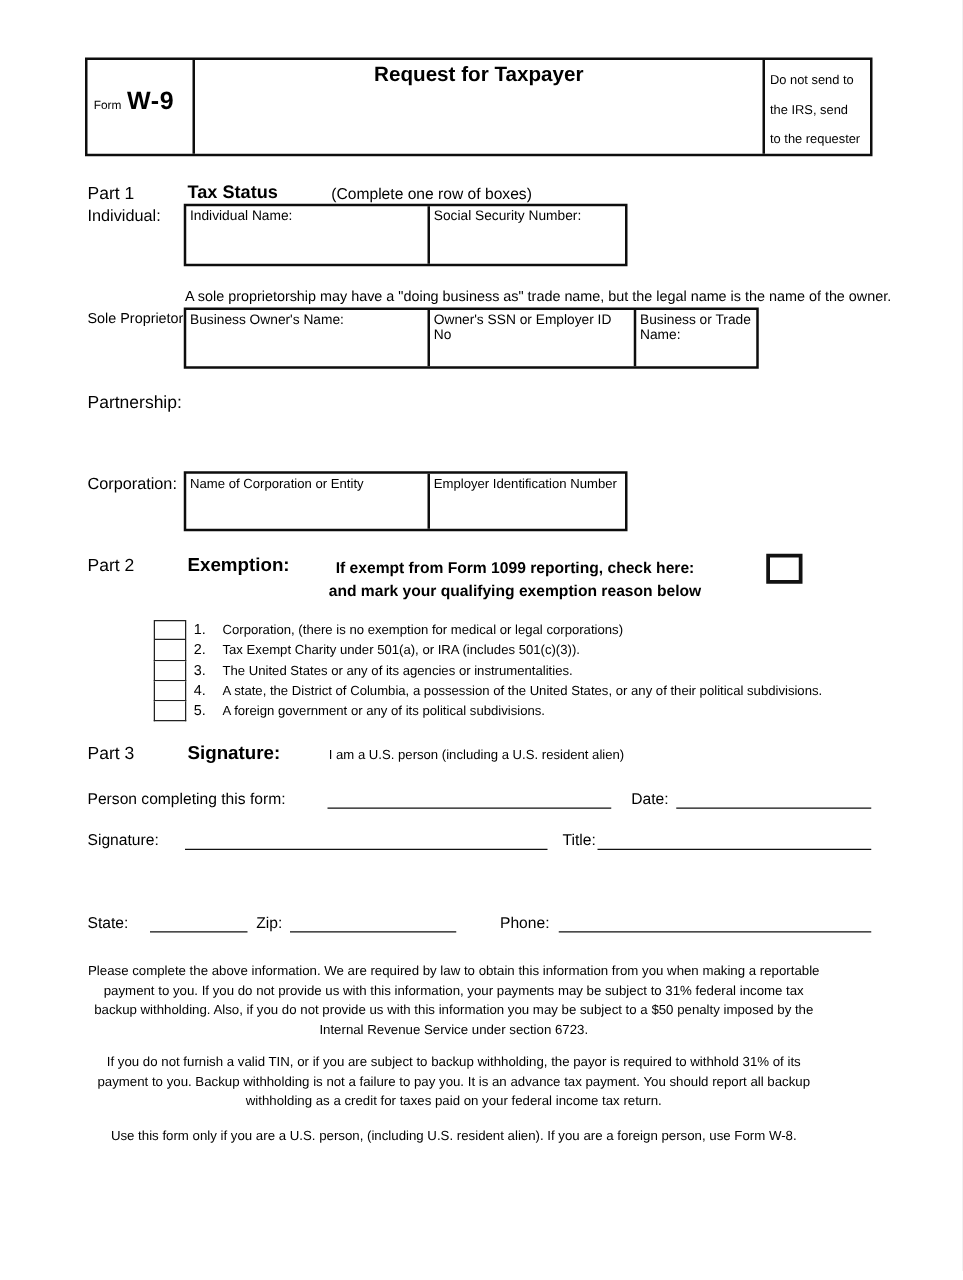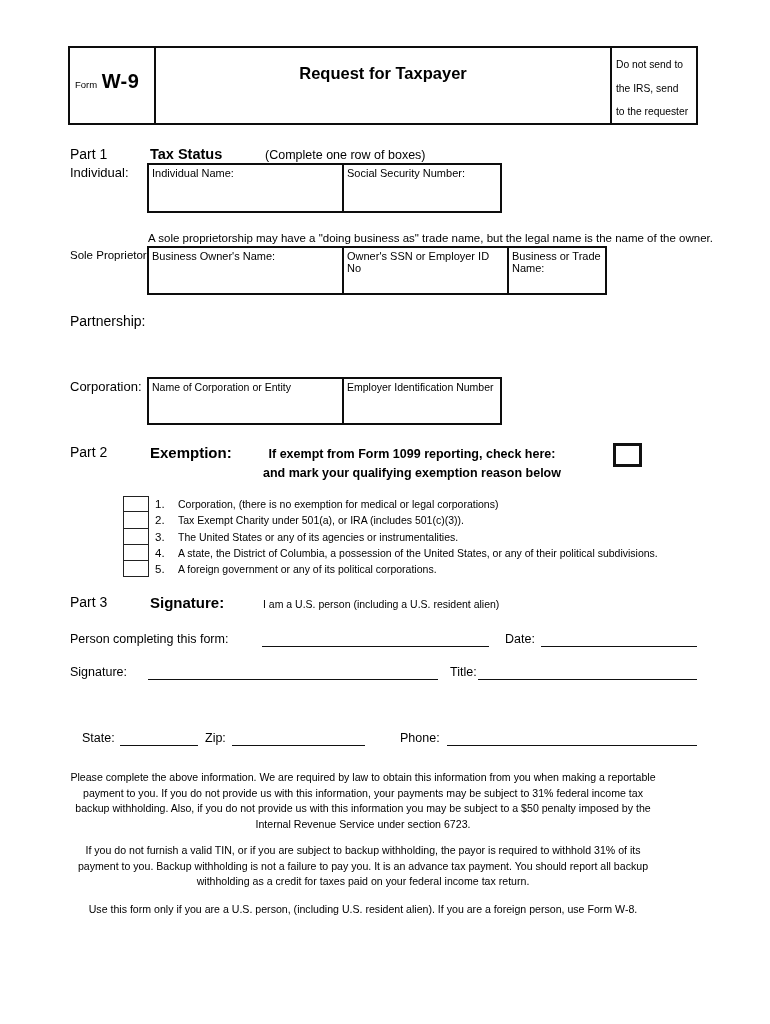--- a/index.html
+++ b/index.html
@@ -27,21 +27,20 @@
     flex: 0 0 84px;
     padding: 22px 0 0 5px;
     white-space: nowrap;
   }
   .form-word { font-size: 9.5px; }
   .form-number { font-size: 20px; font-weight: bold; letter-spacing: 0.5px; }
   .hcell-title {
     flex: 1 1 auto;
     border-left: 2px solid #0d0d0d;
     text-align: center;
-    padding-top: 13px;
     font-size: 16.5px;
     font-weight: bold;
     line-height: 24px;
   }
   .hcell-note {
     flex: 0 0 86px;
     border-left: 2px solid #0d0d0d;
     padding: 5px 0 0 4px;
     font-size: 10.3px;
     line-height: 23.5px;
@@ -195,21 +194,21 @@
       <span class="ex-text">The United States or any of its agencies or instrumentalities.</span>
     </div>
     <div class="ex-row">
       <span class="ex-box"></span>
       <span class="ex-num">4.</span>
       <span class="ex-text">A state, the District of Columbia, a possession of the United States, or any of their political subdivisions.</span>
     </div>
     <div class="ex-row">
       <span class="ex-box"></span>
       <span class="ex-num">5.</span>
-      <span class="ex-text">A foreign government or any of its political corporations.</span>
+      <span class="ex-text">A foreign government or any of its political subdivisions.</span>
     </div>
   </div>
 
   <div class="part-heading" style="top:594px">
     <span class="ph-part">Part 3</span>
     <span class="ph-title" style="font-size:15px">Signature:</span>
     <span class="ph-sub-small">I am a U.S. person (including a U.S. resident alien)</span>
   </div>
 
   <div class="sig-row" style="top:629px">
@@ -221,21 +220,21 @@
 
   <div class="sig-row" style="top:662px">
     <span class="sig-label" style="left:0">Signature:</span>
     <span class="blank-line" style="left:78px;width:290px"></span>
     <span class="sig-label" style="left:380px">Title:</span>
     <span class="blank-line" style="left:408px;width:219px"></span>
   </div>
 
 
   <div class="sig-row" style="top:728px">
-    <span class="sig-label" style="left:12px">State:</span>
+    <span class="sig-label" style="left:0">State:</span>
     <span class="blank-line" style="left:50px;width:78px"></span>
     <span class="sig-label" style="left:135px">Zip:</span>
     <span class="blank-line" style="left:162px;width:133px"></span>
     <span class="sig-label" style="left:330px">Phone:</span>
     <span class="blank-line" style="left:377px;width:250px"></span>
   </div>
 
   <div class="footer-para" style="top:770px">Please complete the above information.  We are required by law to obtain this information from you when making a reportable payment to you.  If you do not provide us with this information, your payments may be subject to 31% federal income tax backup withholding.  Also, if you do not provide us with this information you may be subject to a $50 penalty imposed by the Internal Revenue Service under section 6723.</div>
   <div class="footer-para" style="top:843px">If you do not furnish a valid TIN, or if you are subject to backup withholding, the payor is required to withhold 31% of its payment to you.  Backup withholding is not a failure to pay you.  It is an advance tax payment.  You should report all backup withholding as a credit for taxes paid on your federal income tax return.</div>
   <div class="footer-para" style="top:902px">Use this form only if you are a U.S. person, (including U.S. resident alien).  If you are a foreign person, use Form W-8.</div>

